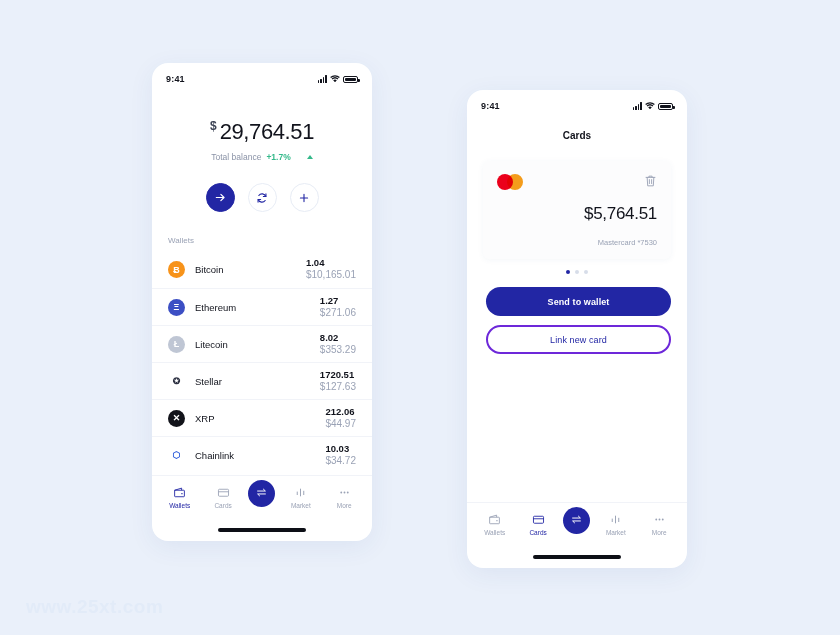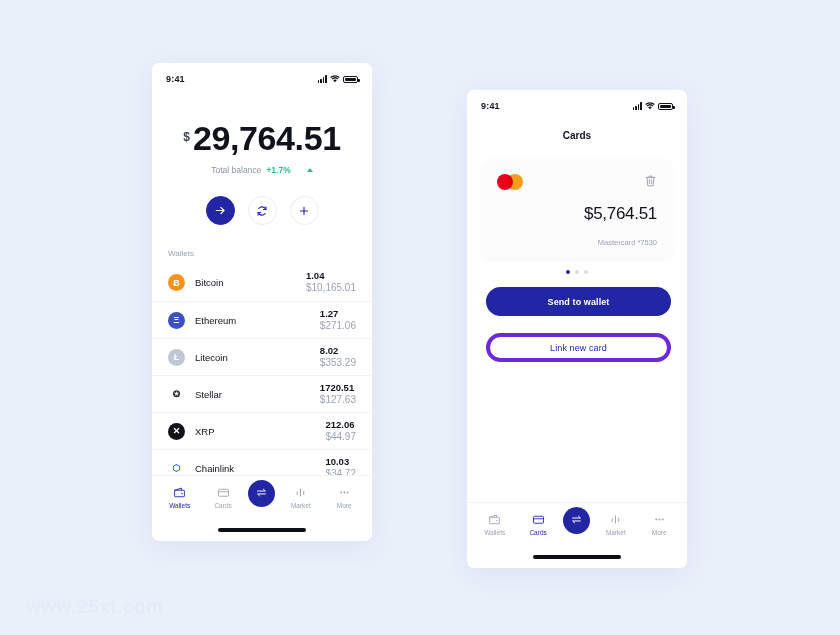--- a/index.html
+++ b/index.html
@@ -15,21 +15,21 @@
     position: absolute; left: 26px; top: 596px;
     font-size: 19px; font-weight: 700; letter-spacing: .5px;
     color: #e2ebf8;
     user-select: none;
   }
 
   
   .phone {
     position: absolute;
     background: #ffffff;
-    border-radius: 7px;
+    border-radius: 16px;
     overflow: hidden;
     box-shadow: 0 6px 26px rgba(40,70,140,.07);
     display: flex; flex-direction: column;
   }
   #phone-wallets { left: 152px; top: 63px; width: 220px; height: 478px; }
   #phone-cards   { left: 467px; top: 90px; width: 220px; height: 478px; }
 
   
   .statusbar {
     height: 26px; flex: none;
@@ -54,21 +54,21 @@
     width: 1.6px; height: 3px; background: #11131c; border-radius: 0 1px 1px 0;
   }
   .batt b { display: block; height: 100%; width: 100%; background: #11131c; border-radius: 1px; }
 
   
   .balance-wrap { text-align: center; padding: 30px 0 0 0; flex: none; }
   .balance-row {
     display: flex; align-items: baseline; justify-content: center; gap: 3px;
   }
   .bal-cur { font-size: 12px; font-weight: 600; color: #3c4354; position: relative; top: -9px; }
-  .bal-amt { font-size: 34px; font-weight: 700; color: #11131c; letter-spacing: -.4px; }
+  .bal-amt { font-size: 22px; font-weight: 400; color: #11131c; letter-spacing: -.4px; }
   .bal-sub {
     margin-top: 7px; font-size: 8.5px; color: #8b93a7;
     display: flex; align-items: center; justify-content: center; gap: 5px;
   }
   .bal-delta { color: #34b98a; font-weight: 600; display: flex; align-items: center; gap: 16px; }
   .caret-up {
     width: 0; height: 0; border-left: 3px solid transparent;
     border-right: 3px solid transparent; border-bottom: 4px solid #34b98a;
   }
 
@@ -130,21 +130,21 @@
   .dots i { width: 4px; height: 4px; border-radius: 50%; background: #d7dde9; display: block; }
   .dots i.on { background: #2226a4; }
 
   .cta-wrap { padding: 13px 16px 0 19px; flex: none; }
   .btn {
     height: 29px; border-radius: 15px; width: 100%;
     display: flex; align-items: center; justify-content: center;
     font-size: 9px; font-weight: 700; letter-spacing: .1px;
   }
   .btn.filled { background: #2226a4; color: #ffffff; }
-  .btn.ghost { background: #ffffff; border: 4px solid #6d28d9; color: #2226a4; margin-top: 17px; font-weight: 400; }
+  .btn.ghost { background: #ffffff; border: 2px solid #6d28d9; color: #2226a4; margin-top: 9px; font-weight: 400; }
 
   .spacer { flex: 1 1 auto; }
 
   
   .tabbar {
     display: flex; align-items: center; justify-content: space-around;
     border-top: 1px solid #f1f3f8; height: 44px; flex: none; position: relative;
     padding: 0 6px;
   }
   .tab {

